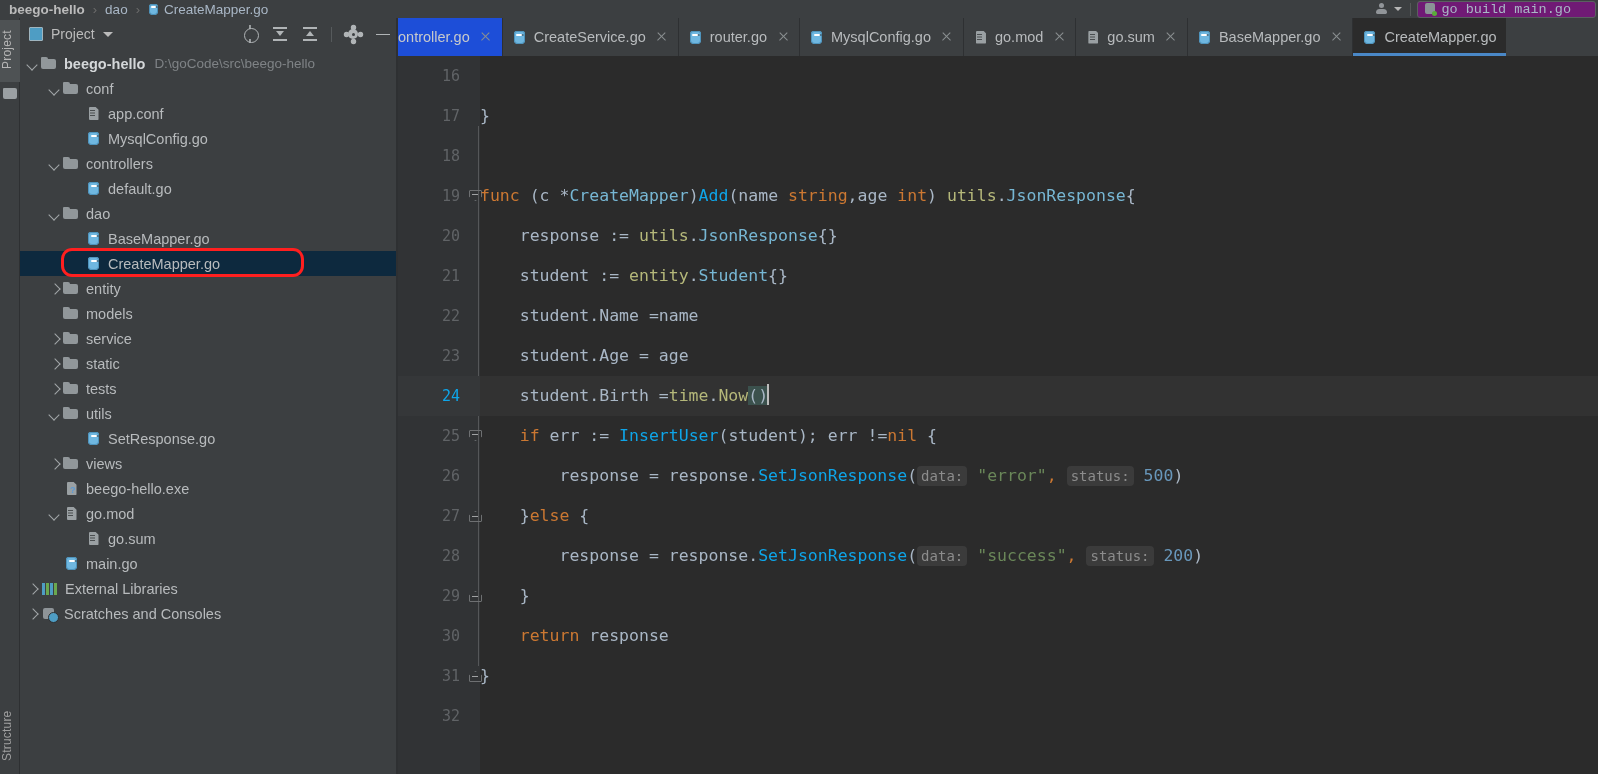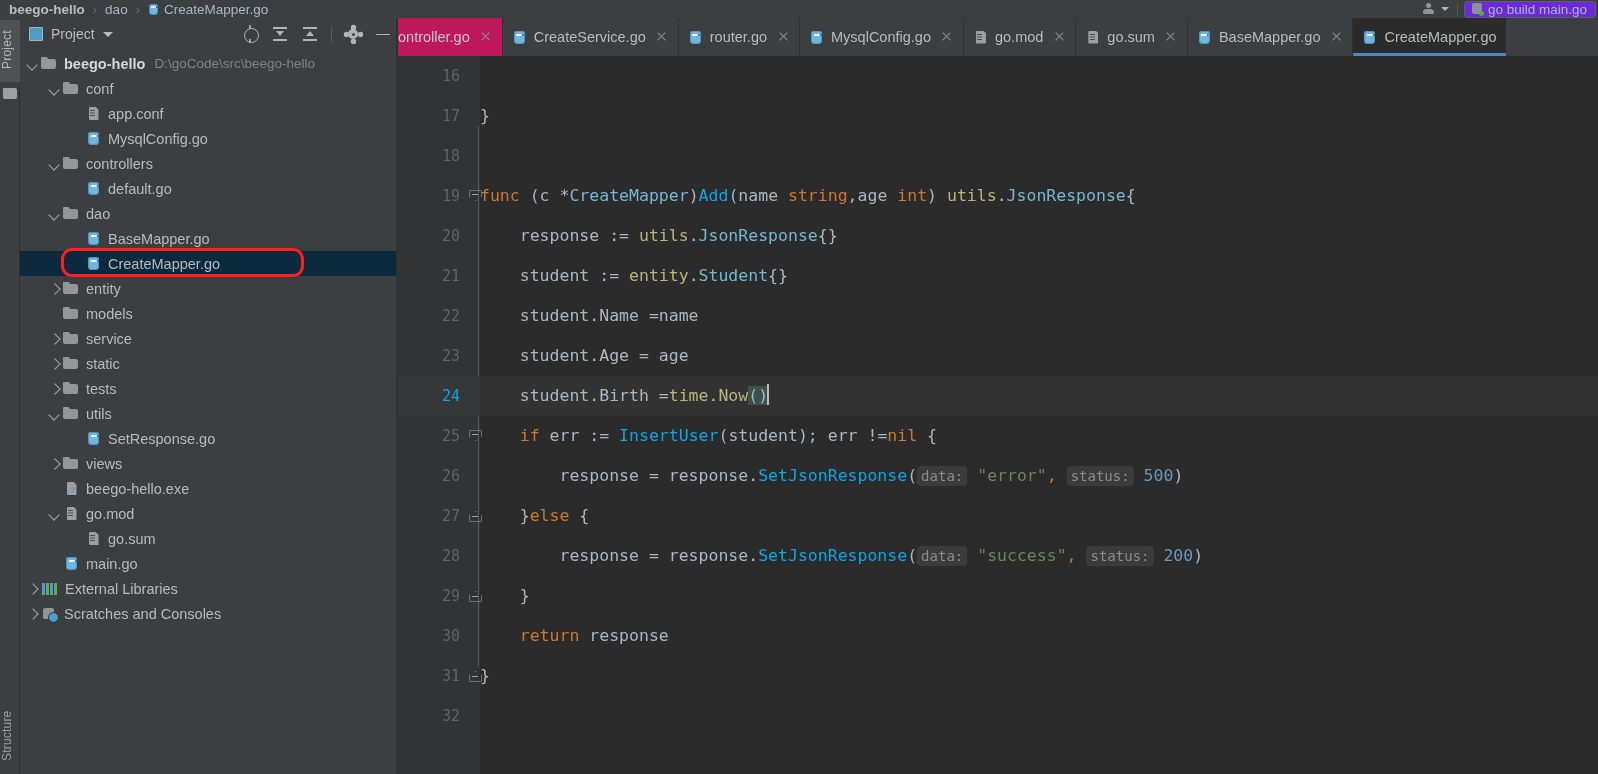--- a/index.html
+++ b/index.html
@@ -46,23 +46,24 @@
   .person-ico::after{
     content:""; position:absolute; left:1px; top:6.5px; width:11px; height:5px;
     border-radius:5px 5px 2px 2px; background:#aeb2b7;
   }
   .caret-dn {
     width:0;height:0;border-left:4px solid transparent;border-right:4px solid transparent;
     border-top:4px solid #b6b6b6; margin-left:1px; margin-right:8px;
   }
   .vdiv { width:1px; height:13px; background:#555859; margin-right:6px; }
   .runcfg {
-    height:17px; display:flex; align-items:center; gap:5px; padding:0 8px 0 7px;
-    border:1px solid #5b5f61; border-radius:3px; background:#6d28d9;
+    height:17px; display:flex; align-items:center; gap:5px; padding:0 24px 0 7px;
+    border:1px solid #5b5f61; border-radius:3px; background:#701a75;
     margin-right:2px;
+    font-family:Liberation Mono, monospace;
   }
   .runcfg .lbl { font-size:13.5px; color:#a9b7c6; white-space:nowrap; }
   .mod-ico { width:11px;height:12px;position:relative; }
   .mod-ico::before{
     content:"";position:absolute;left:0;top:0;width:10px;height:11px;
     background:#8a9296;border-radius:2px;
   }
   .mod-ico::after{
     content:"";position:absolute;right:-1px;bottom:-1px;width:5px;height:5px;
     border-radius:50%;background:#5aab3a;
@@ -275,21 +276,21 @@
   }
   .tabclose {
     width:14px;height:14px; position:relative; flex:none; margin-left:2px;
   }
   .tabclose::before, .tabclose::after{
     content:""; position:absolute; left:1.5px; top:6px; width:11px; height:1.4px;
     background:#8b8f91;
   }
   .tabclose::before{ transform:rotate(45deg); }
   .tabclose::after{ transform:rotate(-45deg); }
-  .tab.partial { background:#be185d; color:#c7c9cb; padding-left:0; }
+  .tab.partial { background:#1d4ed8; color:#c7c9cb; padding-left:0; }
   .tab.active { background:#2b2b2b; border-right:none; }
   .tab.active::after{
     content:""; position:absolute; left:0; bottom:0; width:100%; height:3px;
     background:#4a88c7;
   }
 
   .codearea { position:relative; height:758px; background:#2b2b2b; overflow:hidden; }
   .gutter {
     position:absolute; left:0; top:0; width:82px; height:100%;
     background:#313335;

